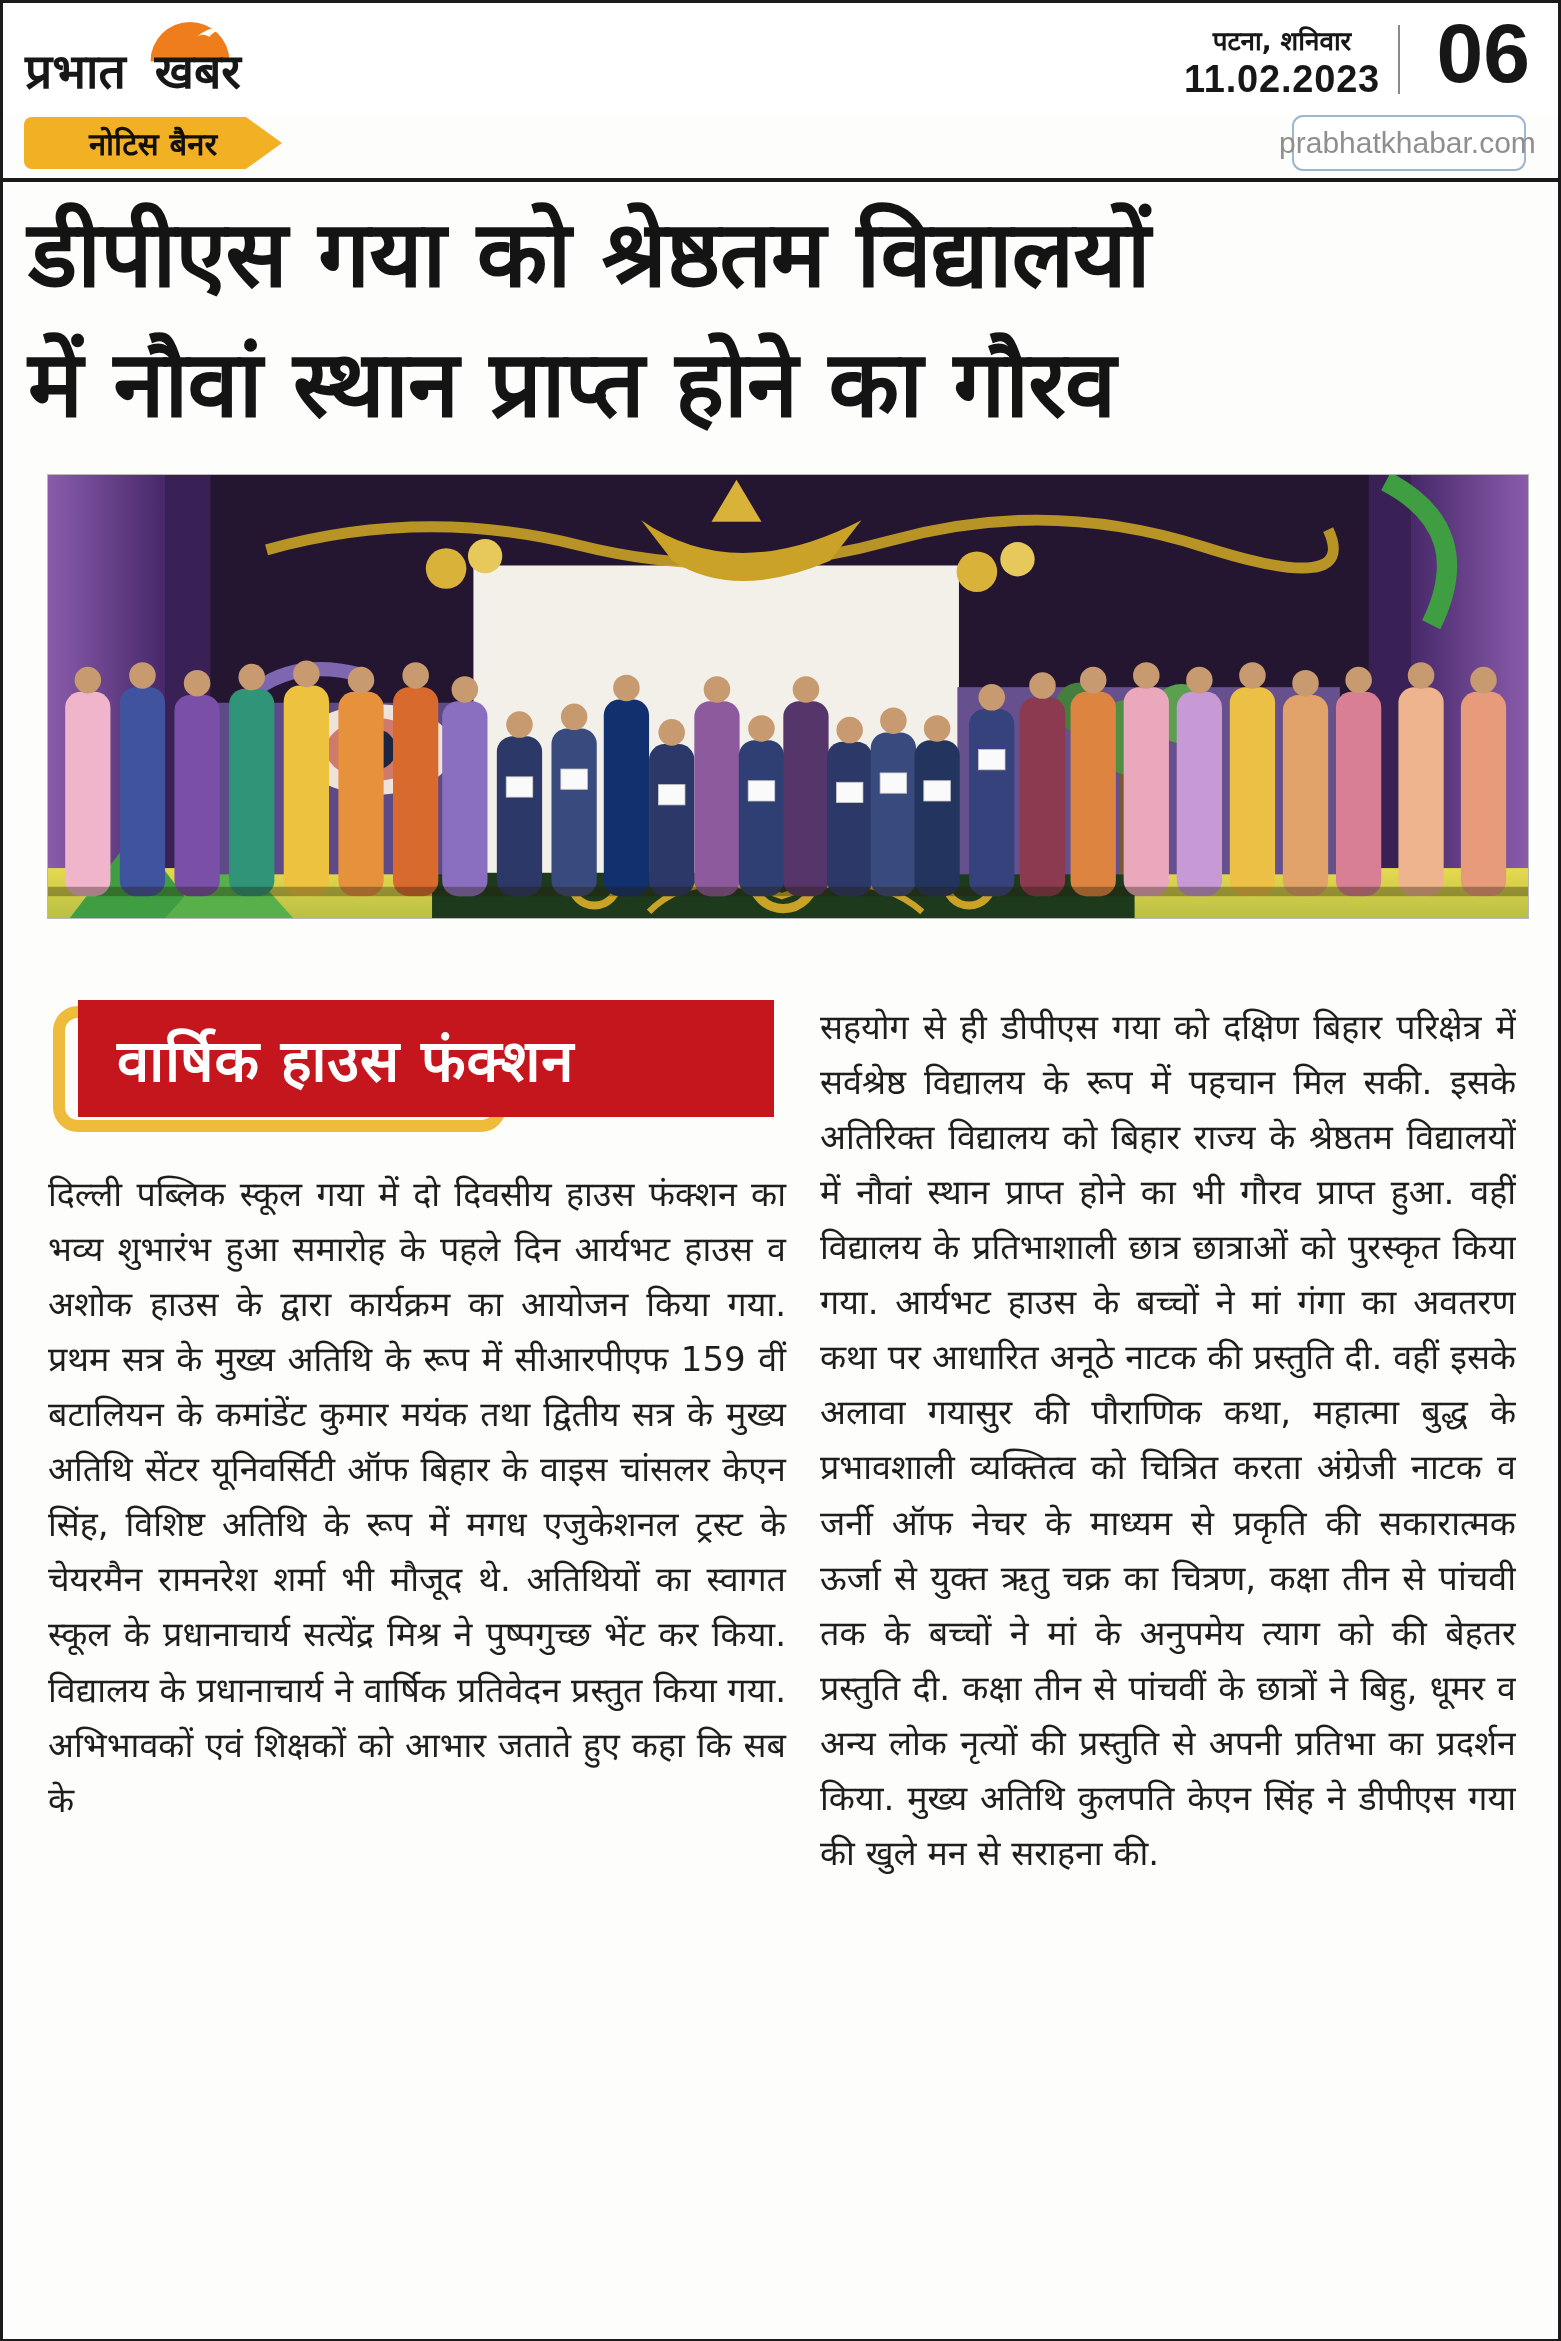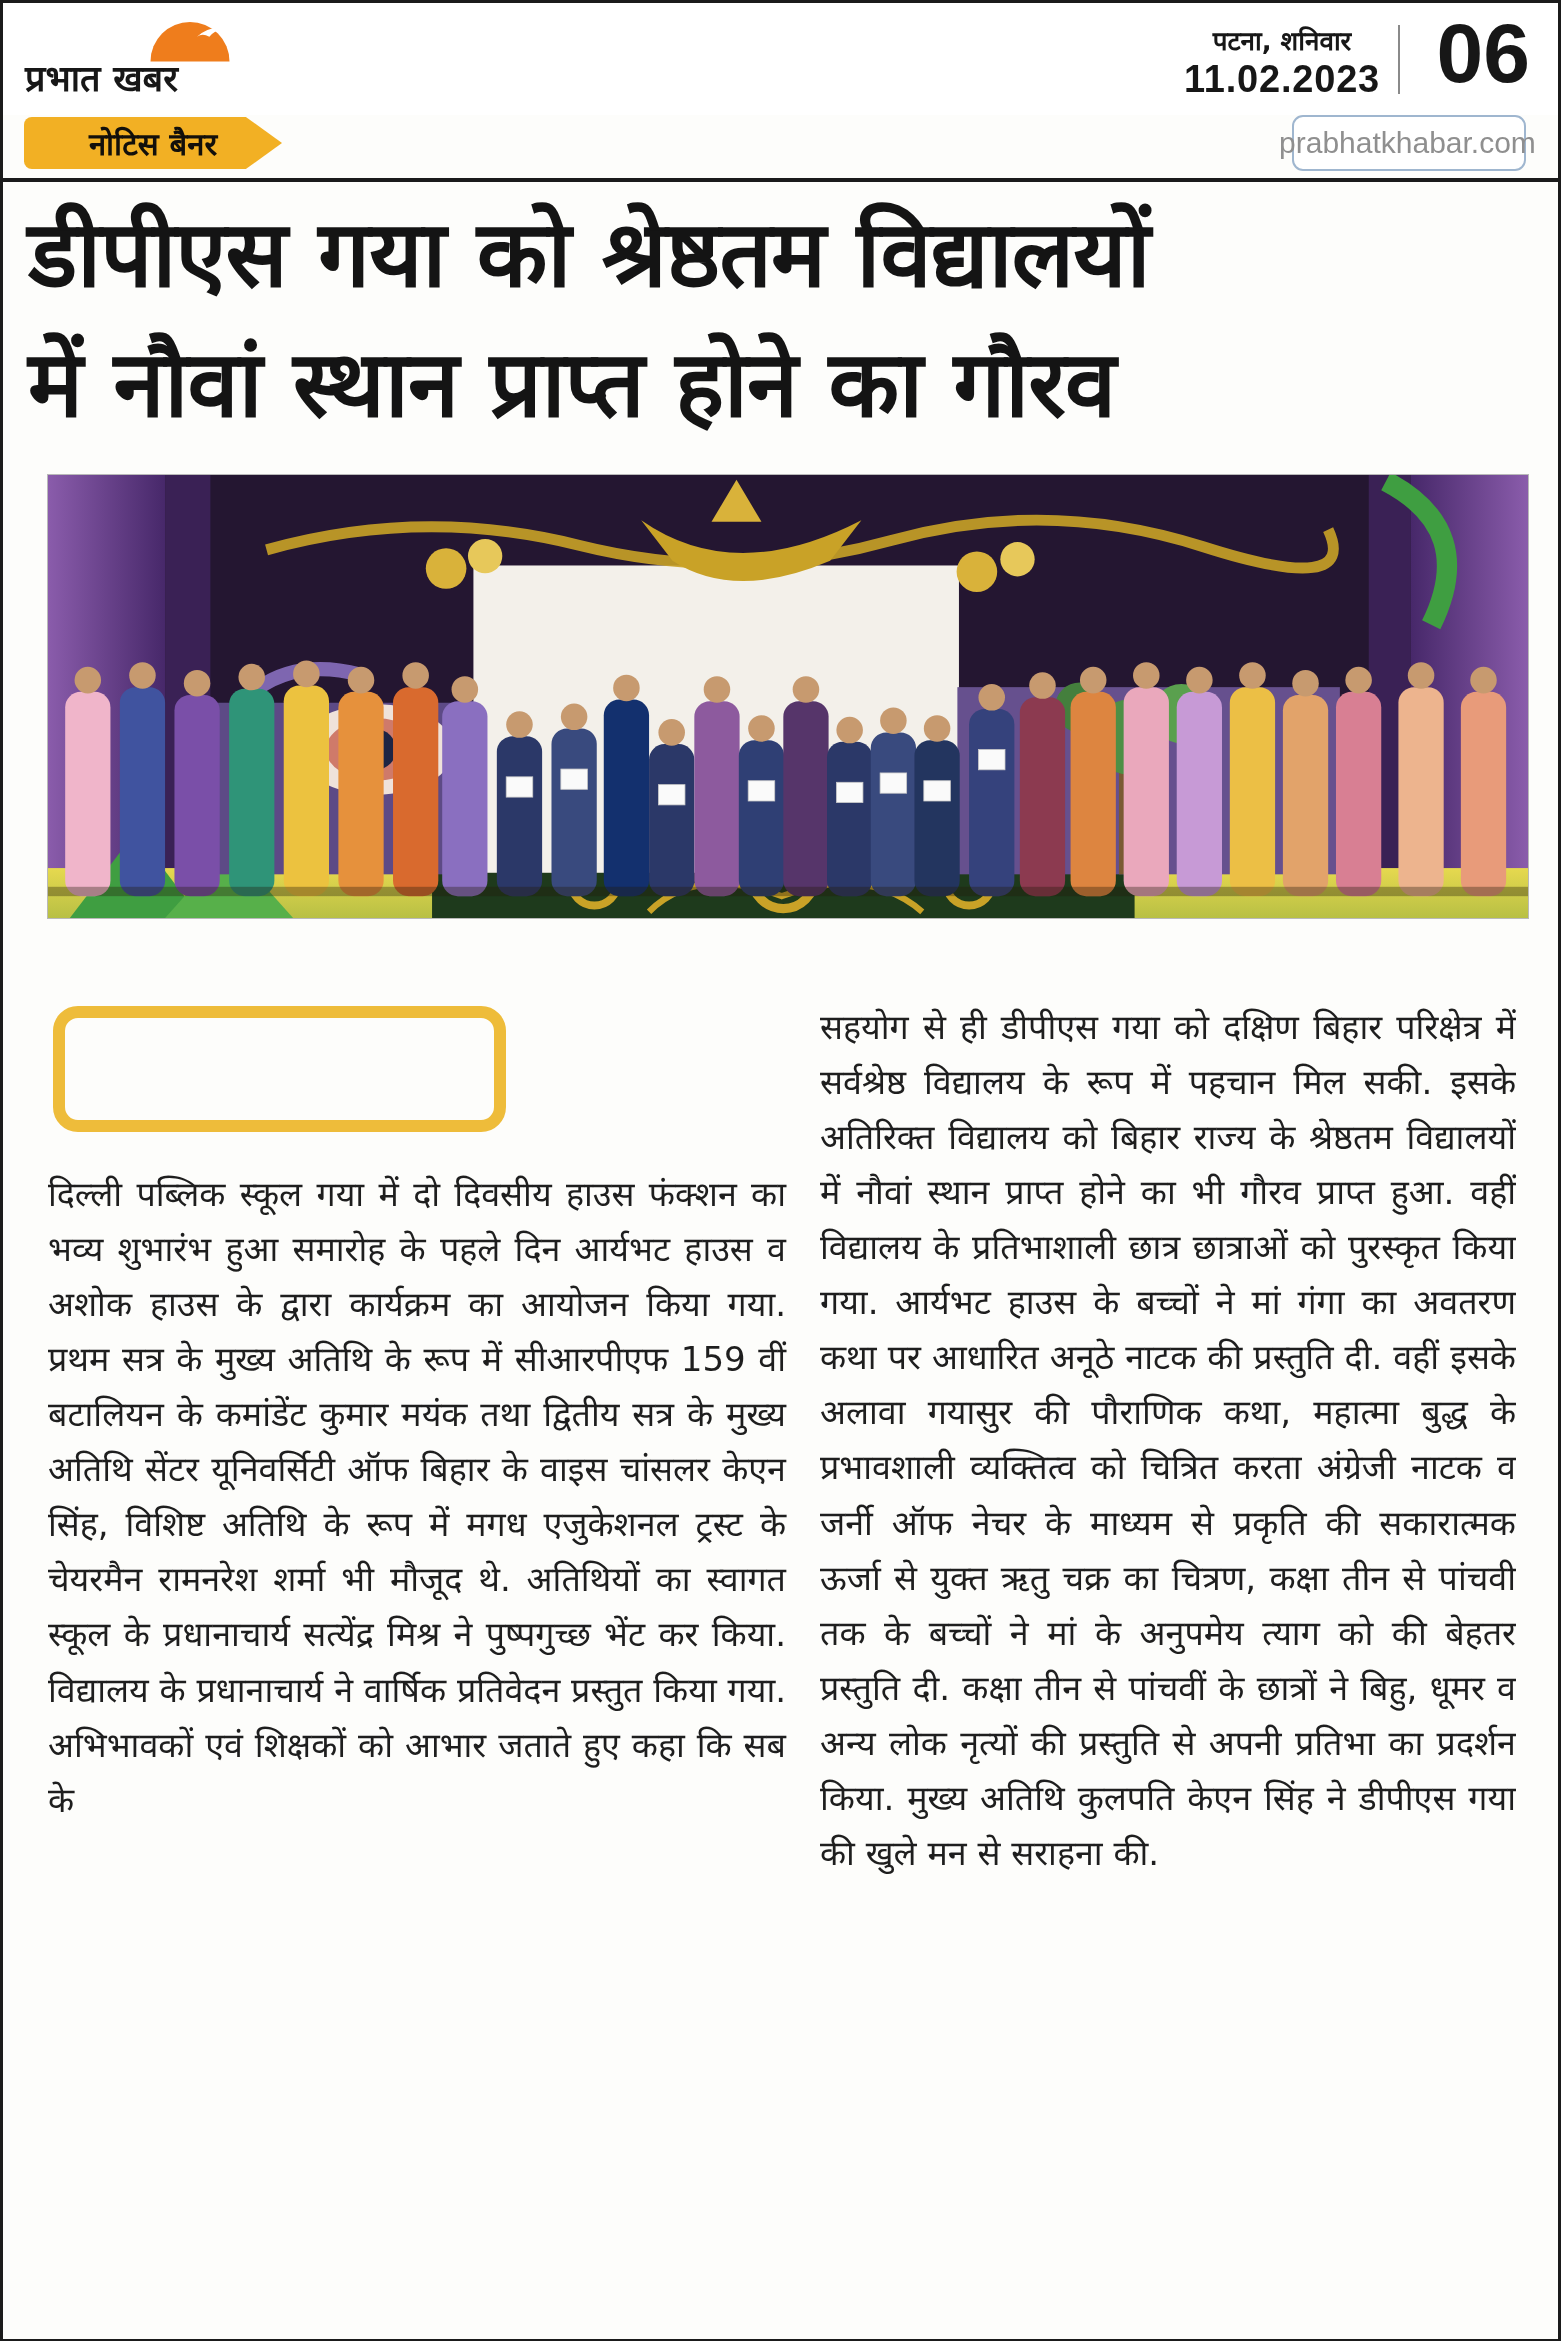--- a/index.html
+++ b/index.html
@@ -5,21 +5,21 @@
   html,body { margin:0; padding:0; background:#e8e8e8; }
   .page {
     position:relative; width:1561px; height:2342px; margin:0 auto;
     background:#fdfdfb; border:3.9px solid #1b1b1b; box-sizing:border-box;
     overflow:hidden; font-family:"DejaVu Sans", sans-serif; color:#171717;
   }
   
   .masthead { position:absolute; left:0; right:0; top:0; height:112px; background:#fff; }
   .logo { position:absolute; left:22px; top:14px; width:312px; height:87px; }
   .logo .sun { position:absolute; left:116px; top:-1.6px; z-index:0; }
-  .logo .logo-text { position:absolute; left:0; bottom:1.6px; z-index:1; font-size:36px; font-weight:800; white-space:nowrap; }
+  .logo .logo-text { position:absolute; left:0; bottom:1.6px; z-index:1; font-size:48px; font-weight:800; white-space:nowrap;font-family:Liberation Mono, monospace; }
   .masthead-title { position:absolute; left:50%; top:11px; transform:translateX(-50%);
     margin:0; font-size:80px; font-weight:800; white-space:nowrap; }
   .edition { position:absolute; right:178px; top:19px; text-align:center; }
   .edition .city { font-size:26px; font-weight:700; white-space:nowrap; }
   .edition .date { font-size:38px; font-weight:800; font-family:"Liberation Sans", sans-serif; letter-spacing:0.8px; }
   .vline { position:absolute; right:158px; top:22px; width:2.3px; height:69px; background:#8a8a8a; }
   .pagenum { position:absolute; right:28px; top:1.6px; font-size:84px; font-weight:900;
     font-family:"Liberation Sans", sans-serif; }
   
   .ticker { position:absolute; left:17px; right:17px; top:114px; height:52px; }
@@ -221,20 +221,21 @@
           </g>
         <rect x="0" y="528" width="1896" height="12" fill="rgba(35,25,8,0.35)"></rect>
       </svg>
     </figure>
 
 
     <div class="columns">
       <div class="col-left">
         <div class="kicker-wrap">
           <div class="kicker-frame"></div>
+          <div class="kicker">वार्षिक हाउस फंक्शन</div>
         </div>
         <p class="body">दिल्ली पब्लिक स्कूल गया में दो दिवसीय हाउस फंक्शन का भव्य शुभारंभ हुआ समारोह के पहले दिन आर्यभट हाउस व अशोक हाउस के द्वारा कार्यक्रम का आयोजन किया गया. प्रथम सत्र के मुख्य अतिथि के रूप में सीआरपीएफ 159 वीं बटालियन के कमांडेंट कुमार मयंक तथा द्वितीय सत्र के मुख्य अतिथि सेंटर यूनिवर्सिटी ऑफ बिहार के वाइस चांसलर केएन सिंह, विशिष्ट अतिथि के रूप में मगध एजुकेशनल ट्रस्ट के चेयरमैन रामनरेश शर्मा भी मौजूद थे. अतिथियों का स्वागत स्कूल के प्रधानाचार्य सत्येंद्र मिश्र ने पुष्पगुच्छ भेंट कर किया. विद्यालय के प्रधानाचार्य ने वार्षिक प्रतिवेदन प्रस्तुत किया गया. अभिभावकों एवं शिक्षकों को आभार जताते हुए कहा कि सब के</p>
       </div>
       <div class="col-right">
         <p class="body">सहयोग से ही डीपीएस गया को दक्षिण बिहार परिक्षेत्र में सर्वश्रेष्ठ विद्यालय के रूप में पहचान मिल सकी. इसके अतिरिक्त विद्यालय को बिहार राज्य के श्रेष्ठतम विद्यालयों में नौवां स्थान प्राप्त होने का भी गौरव प्राप्त हुआ. वहीं विद्यालय के प्रतिभाशाली छात्र छात्राओं को पुरस्कृत किया गया. आर्यभट हाउस के बच्चों ने मां गंगा का अवतरण कथा पर आधारित अनूठे नाटक की प्रस्तुति दी. वहीं इसके अलावा गयासुर की पौराणिक कथा, महात्मा बुद्ध के प्रभावशाली व्यक्तित्व को चित्रित करता अंग्रेजी नाटक व जर्नी ऑफ नेचर के माध्यम से प्रकृति की सकारात्मक ऊर्जा से युक्त ऋतु चक्र का चित्रण, कक्षा तीन से पांचवी तक के बच्चों ने मां के अनुपमेय त्याग को की बेहतर प्रस्तुति दी. कक्षा तीन से पांचवीं के छात्रों ने बिहु, धूमर व अन्य लोक नृत्यों की प्रस्तुति से अपनी प्रतिभा का प्रदर्शन किया. मुख्य अतिथि कुलपति केएन सिंह ने डीपीएस गया की खुले मन से सराहना की.</p>
       </div>
     </div>
 
   </main>
 </div>

